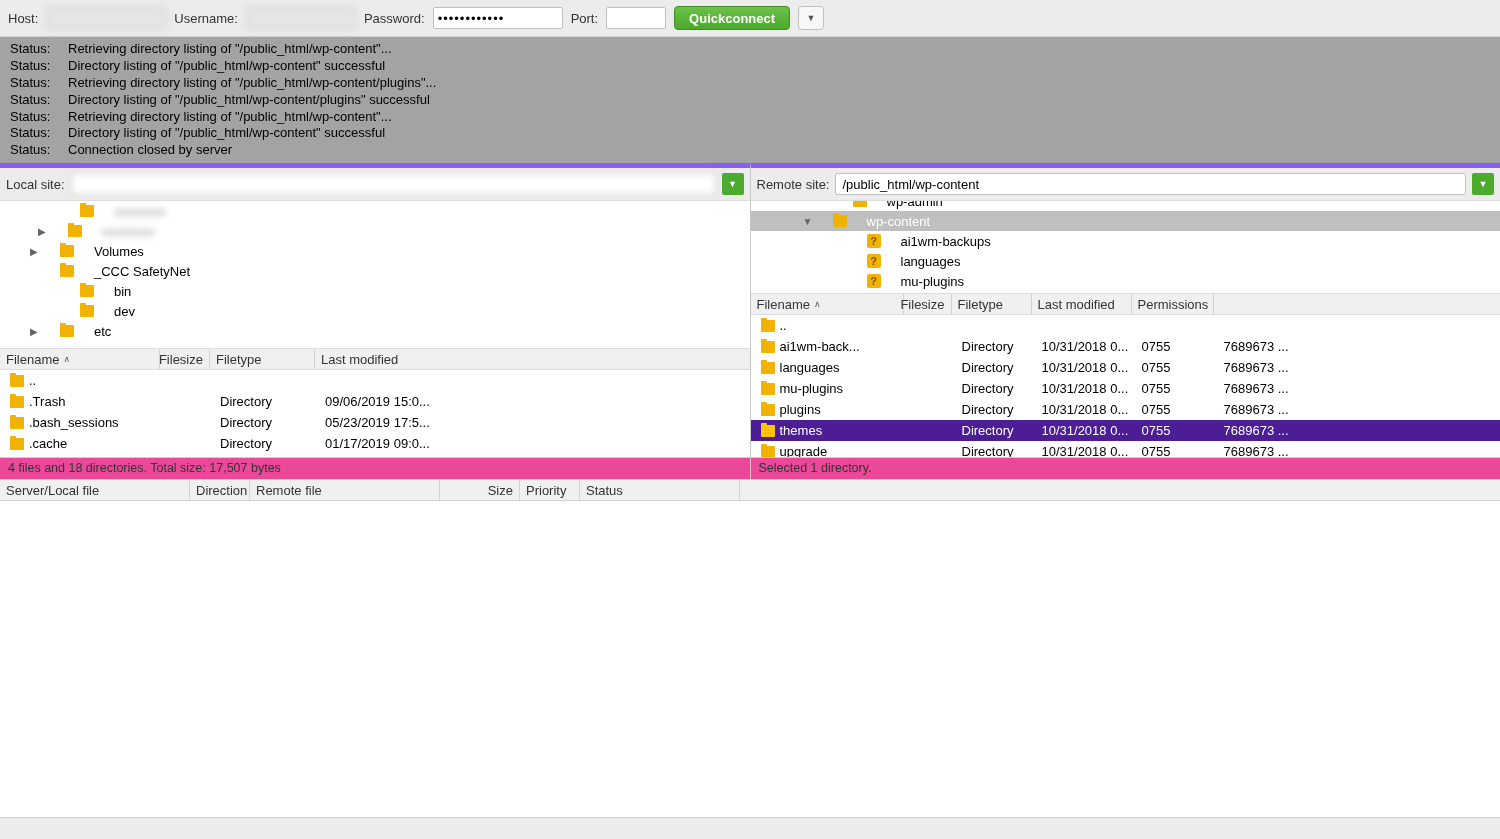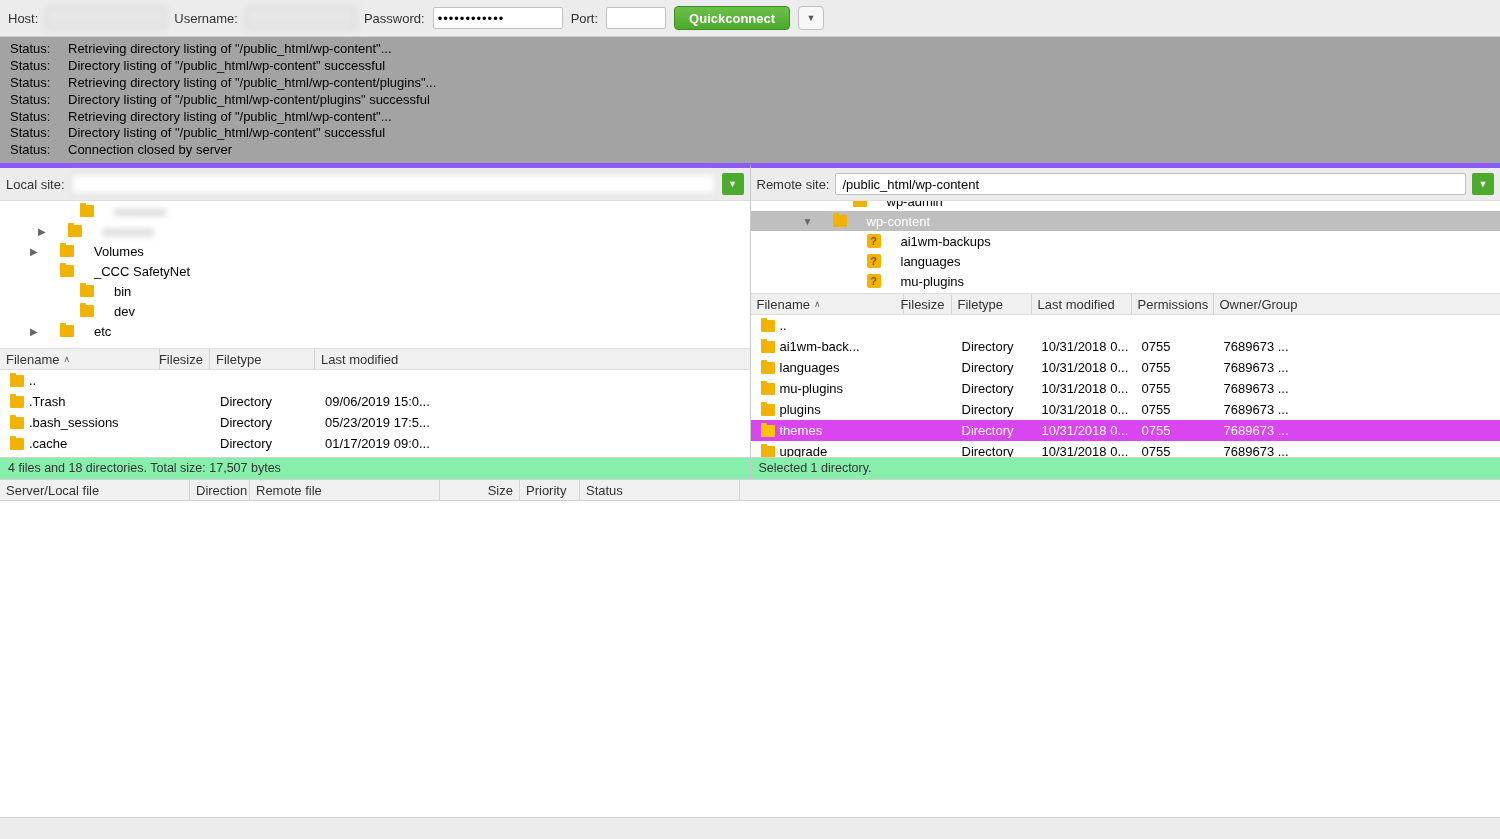--- a/index.html
+++ b/index.html
@@ -24,24 +24,24 @@
 .tree-row .tri { width: 10px; color: #666; font-size: 10px; }
 .folder-icon { width: 14px; height: 12px; background: #f2b200; border-radius: 1px; display: inline-block; position: relative; }
 .folder-icon::before { content: ""; position: absolute; top: -2px; left: 0; width: 6px; height: 3px; background: #f2b200; border-radius: 1px 1px 0 0; }
 .q-icon { width: 14px; height: 14px; background: #f2b200; border-radius: 2px; display: inline-flex; align-items: center; justify-content: center; color: #7a5500; font-size: 11px; font-weight: 700; }
 .tree-row.sel { background: #bfbfbf; color: #fff; }
 .hdr { display: flex; background: #f0f0f0; border-top: 1px solid #ddd; border-bottom: 1px solid #ddd; height: 22px; align-items: center; }
 .hcol { padding: 0 6px; border-right: 1px solid #d4d4d4; height: 100%; display: flex; align-items: center; gap: 4px; color: #333; }
 .sort-ind { font-size: 9px; color: #666; }
 .list { flex: 1; background: #fff; overflow: auto; }
 .row { display: flex; align-items: center; height: 21px; padding-left: 4px; }
-.row.sel { background: #d946ef; color: #fff; }
+.row.sel { background: #4c1d95; color: #fff; }
 .row.sel .folder-icon { filter: brightness(1.1); }
 .c { padding: 0 6px; white-space: nowrap; overflow: hidden; text-overflow: ellipsis; }
-.status-line { background: #86efac; border-top: 1px solid #d0d0d0; height: 22px; padding: 3px 8px; font-size: 12.5px; color: #333; }
+.status-line { background: #ec4899; border-top: 1px solid #d0d0d0; height: 22px; padding: 3px 8px; font-size: 12.5px; color: #333; }
 .queue-hdr { display: flex; background: #f0f0f0; border-top: 1px solid #d0d0d0; border-bottom: 1px solid #d0d0d0; height: 22px; align-items: center; }
 .queue { flex: 1; background: #fff; }
 .bottom-spacer { height: 22px; background: #ececec; border-top: 1px solid #d0d0d0; }
 .blurtxt { filter: blur(3px); color: #999; }
 
 
 .L .c1 { width: 160px; display:flex; align-items:center; gap:5px; }
 .L .c2 { width: 50px; text-align:right; }
 .L .c3 { width: 105px; }
 .L .c4 { width: 200px; }
@@ -224,21 +224,20 @@
       </div>
     <div class="hdr R">
       <div class="hcol" style="width:153px">
           <span>Filename</span>
           <span class="sort-ind">∧</span>
         </div>
       <div class="hcol" style="width:48px;justify-content:flex-end">Filesize</div>
       <div class="hcol" style="width:80px">Filetype</div>
       <div class="hcol" style="width:100px">Last modified</div>
       <div class="hcol" style="width:82px">Permissions</div>
-      <div class="hcol" style="flex:1;border-right:none">Owner/Group</div>
     </div>
     <div class="list R" id="remote-list">
         <div class="row">
           <div class="c c1">
             <span class="folder-icon"></span>
             <span>..</span>
           </div>
           <div class="c c2"></div>
           <div class="c c3"></div>
           <div class="c c4"></div>

